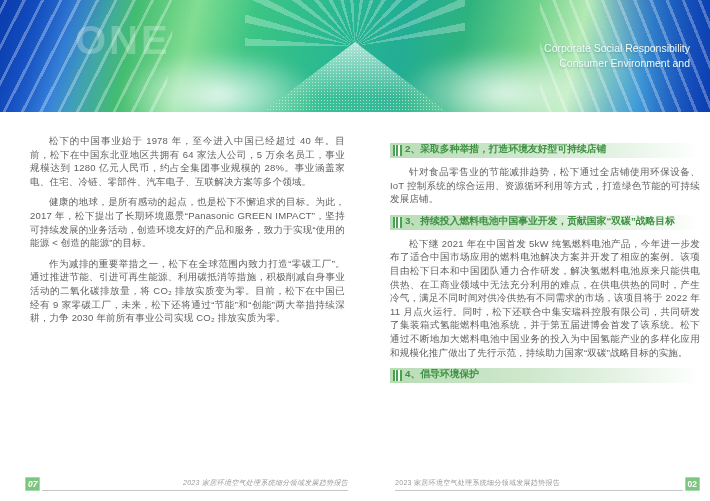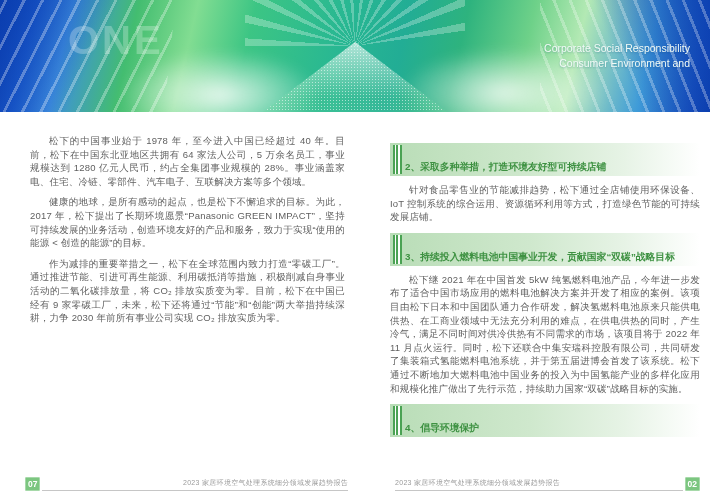--- a/index.html
+++ b/index.html
@@ -31,48 +31,48 @@
   .glow-right{position:absolute;left:400px;top:48px;width:210px;height:90px;border-radius:50%;
     background:radial-gradient(closest-side,rgba(255,255,255,0.8),rgba(255,255,255,0));filter:blur(6px);}
   .rays{position:absolute;left:245px;top:-42px;width:220px;height:88px;opacity:.9;
     background:repeating-conic-gradient(from 150deg at 50% 100%,rgba(255,255,255,0.30) 0deg 4deg,rgba(255,255,255,0) 4deg 12deg);}
   .triangle{position:absolute;left:263px;top:42px;width:184px;height:70px;
     clip-path:polygon(50% 0,100% 100%,0 100%);
     background:
       radial-gradient(rgba(255,255,255,0.55) 0.6px,rgba(255,255,255,0) 1px),
       linear-gradient(180deg,rgba(255,255,255,0.65),rgba(110,215,160,0.25) 80%);
     background-size:3px 3px,100% 100%;}
-  .watermark{position:absolute;left:68px;top:18px;font-size:40px;font-weight:bold;
+  .watermark{position:absolute;left:75px;top:18px;font-size:40px;font-weight:bold;
     letter-spacing:3px;color:rgba(255,255,255,0.26);}
   .title-row{position:absolute;left:18px;top:44px;color:#fff;font-weight:bold;
     font-size:21px;letter-spacing:1.5px;text-shadow:0 1px 3px rgba(0,70,120,0.35);white-space:nowrap;}
   .title-row .marker{margin-right:13px;}
   .subtitle{position:absolute;right:20px;top:41px;text-align:right;color:#f2fbf7;
     font-size:10.5px;line-height:1.4;text-shadow:0 1px 2px rgba(0,70,120,0.3);}
   
   .spread{display:flex;width:710px;height:389px;}
   .page{position:relative;width:355px;height:406px;box-sizing:border-box;overflow:hidden;}
   .page-left{padding:22px 10px 0 30px;}
   .page-right{padding:22px 10px 0 35px;}
   .body-p{
     margin:0 0 7px 0;font-size:9.5px;line-height:13.6px;color:#5f5f5f;
     text-align:justify;text-indent:2em;letter-spacing:0.2px;
   }
   .section-head{
-    position:relative;margin:9px 0 7px 0;padding:18px 4px 2px 15px;
+    position:relative;margin:9px 0 7px 0;padding:0 4px 2px 15px;
     font-size:9.8px;font-weight:bold;color:#3d9141;white-space:nowrap;overflow:hidden;
     background:linear-gradient(90deg,#b9ddb7 0%,#cfe8cd 45%,#e6f3e5 75%,rgba(255,255,255,0) 100%);
   }
   .section-head::before{
     content:"";position:absolute;left:3px;top:2px;bottom:2px;width:9px;
     background:repeating-linear-gradient(90deg,#4aa253 0 2px,rgba(255,255,255,0.95) 2px 3.5px);
   }
   
   .footer{position:absolute;bottom:27px;display:flex;align-items:flex-end;gap:2px;}
-  .footer-left{left:25px;right:7px;}
+  .footer-left{left:25px;right:7px;font-style:italic;}
   .footer-right{left:40px;right:10px;}
   .page-num{
     display:block;min-width:9px;text-align:center;background:#7cc680;border:1px solid #a6d9a9;
     color:#fff;font-size:8.5px;font-weight:bold;padding:1px 2px;border-radius:1px;line-height:10px;
   }
   .footer-rule{flex:1;border-bottom:1px solid #c6c6c6;font-size:7px;color:#9a9a9a;
     padding-bottom:2px;letter-spacing:0.3px;white-space:nowrap;}
   .footer-left .footer-rule{text-align:right;}
   .footer-right .footer-rule{text-align:left;}
 </style>

